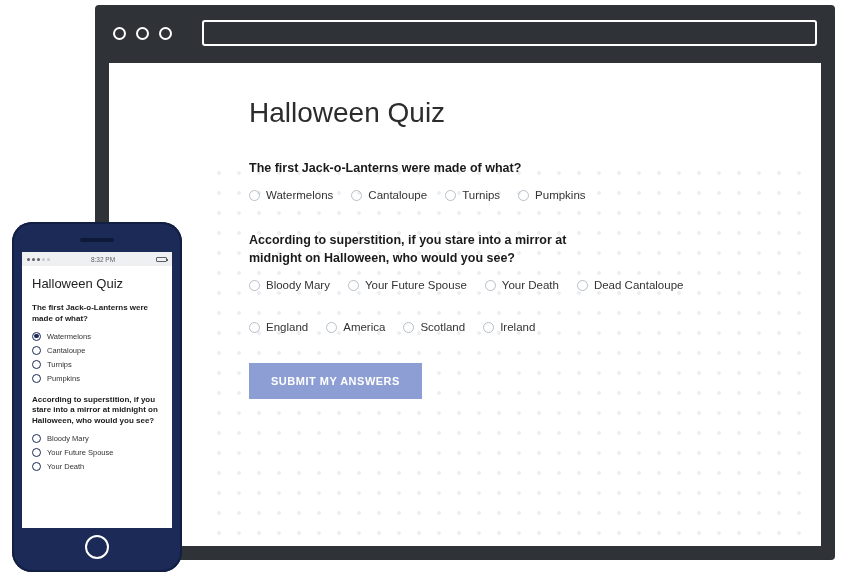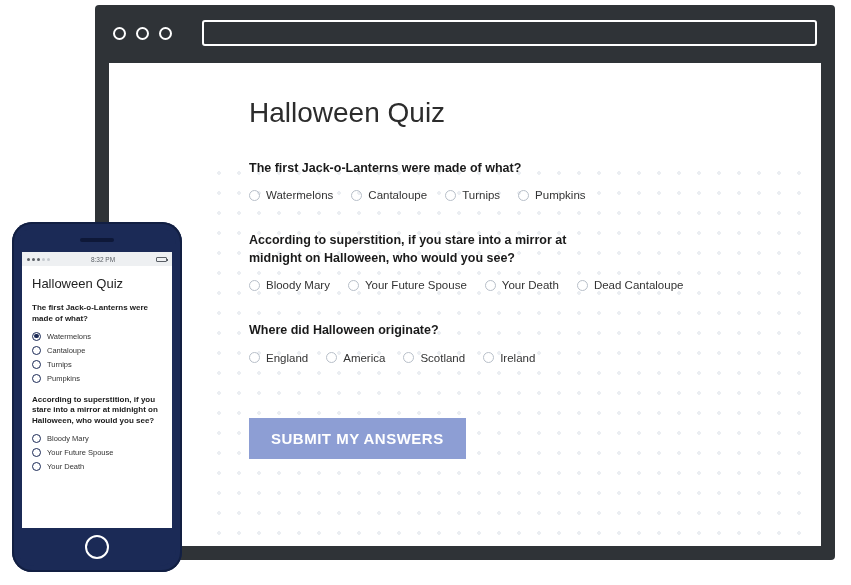--- a/index.html
+++ b/index.html
@@ -75,24 +75,24 @@
     cursor: pointer;
   }
   .radio-desk {
     width: 11px; height: 11px; border-radius: 50%;
     border: 1.5px solid #b8bfc9;
     display: inline-block;
     flex-shrink: 0;
   }
   .submit-btn {
     display: inline-block;
-    margin-top: 24px;
+    margin-top: 0;
     background: #8d9ed4;
     color: #fff;
-    font-size: 15px;
+    font-size: 11px;
     font-weight: 700;
     letter-spacing: .5px;
     padding: 12px 22px;
     border: none;
     cursor: pointer;
   }
 
   
   .phone {
     position: absolute;
@@ -239,21 +239,20 @@
               <span>Your Death</span>
             </label>
           <label class="opt">
               <span class="radio-desk"></span>
               <span>Dead Cantaloupe</span>
             </label>
         </div>
       </div>
 
       <div class="q">
-        <div class="q-text">Where did Halloween originate?</div>
         <div class="opts-row">
           <label class="opt">
               <span class="radio-desk"></span>
               <span>England</span>
             </label>
           <label class="opt">
               <span class="radio-desk"></span>
               <span>America</span>
             </label>
           <label class="opt">

